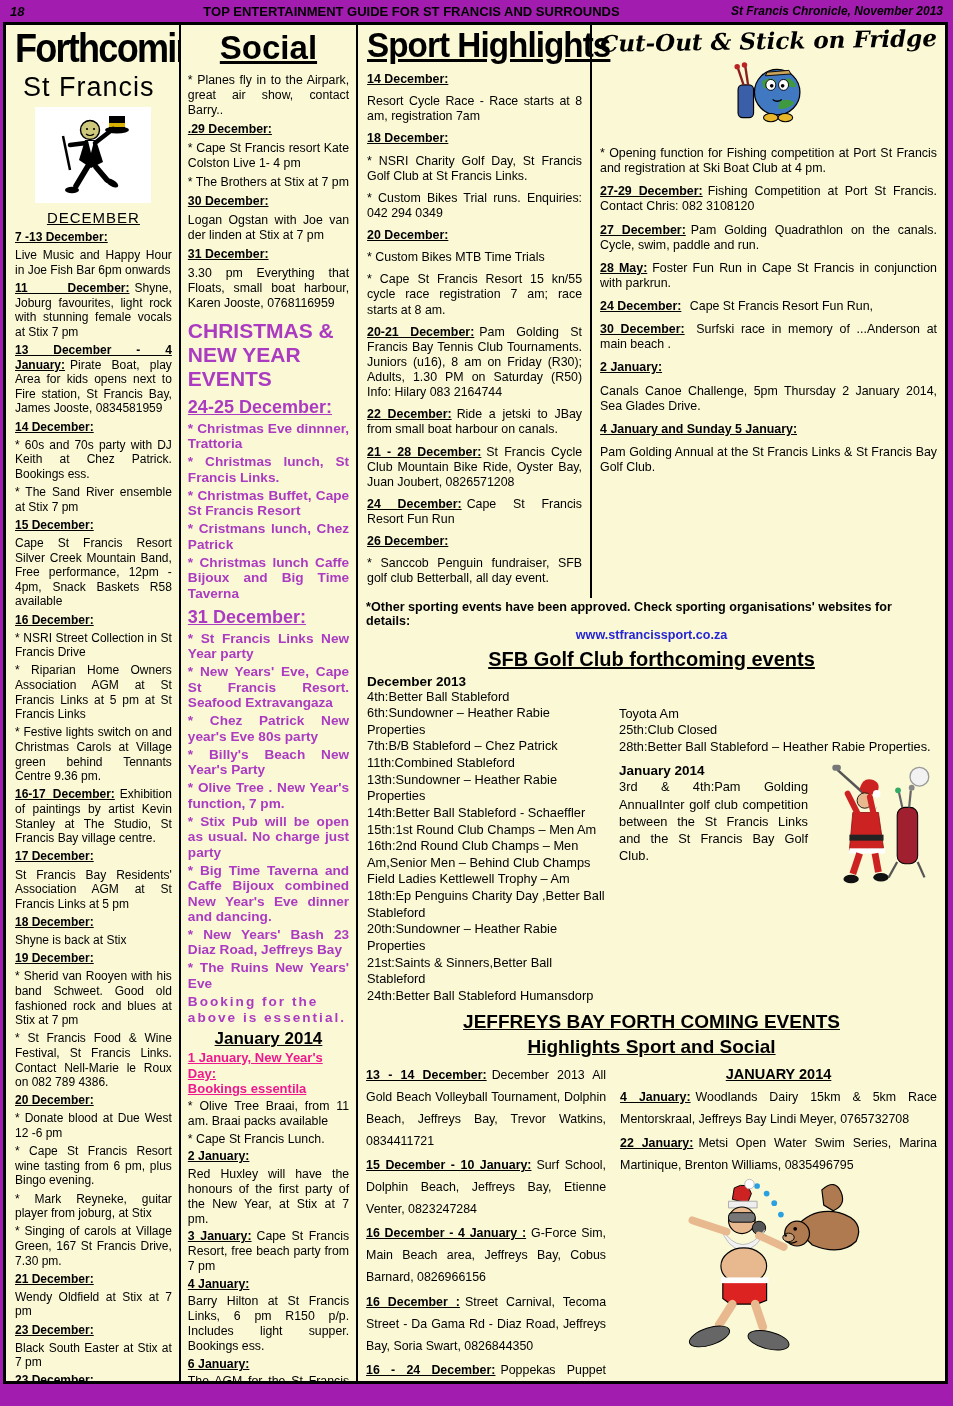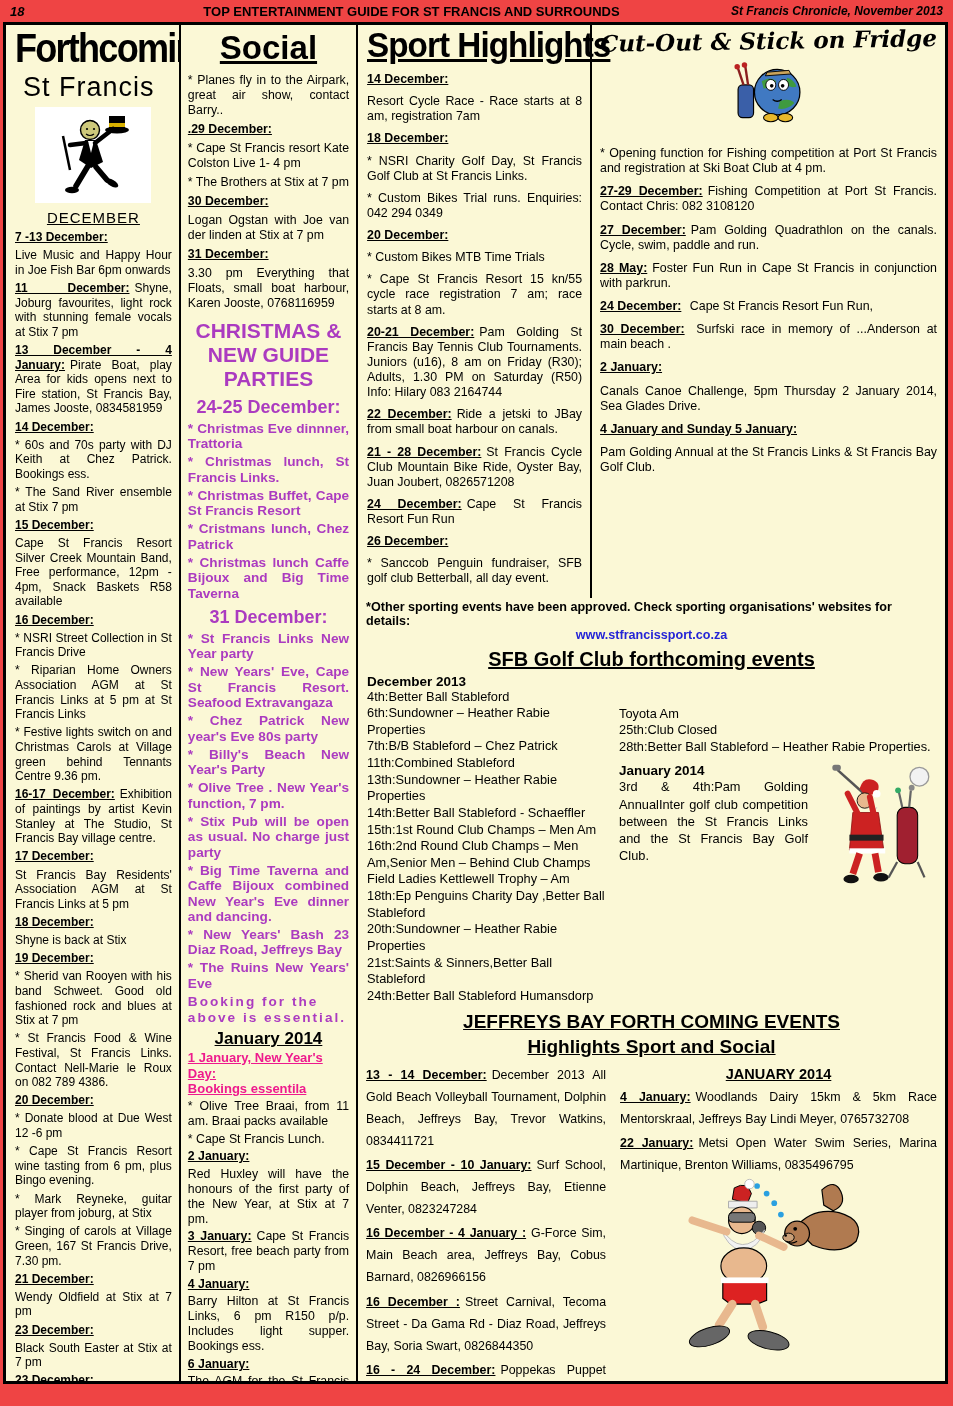--- a/index.html
+++ b/index.html
@@ -1,19 +1,19 @@
 <!DOCTYPE html>
 <html><head>
 <meta charset="utf-8">
 <style>
   * { margin:0; padding:0; box-sizing:border-box; }
   html,body { background:#fff; }
   .page {
     position:relative; width:953px; height:1406px; overflow:hidden;
-    background:#ef4444; font-family:"Liberation Sans", sans-serif; color:#000;
+    background:#a21caf; font-family:"Liberation Sans", sans-serif; color:#000;
   }
   
   .hdr { position:absolute; top:0; left:0; right:0; height:22px; display:flex; align-items:center; padding:0 10px; }
   .hdr .pageno { font-size:13px; font-weight:bold; font-style:italic; width:120px; }
   .hdr .hcenter { flex:1; text-align:center; font-size:13px; font-weight:bold; }
   .hdr .hright { width:250px; text-align:right; font-size:12px; font-weight:bold; font-style:italic; }
 
   .main {
     position:absolute; top:22px; left:3px; width:945px; height:1362px;
     background:#FBF8D6; border:3px solid #000; display:flex; overflow:hidden;
@@ -33,23 +33,23 @@
   
   .t-forth { font-size:41px; font-weight:bold; letter-spacing:-2px; transform:scaleX(.88); transform-origin:left center; white-space:nowrap; line-height:1.05; }
   .t-stf { font-size:27px; margin:2px 0 0 8px; letter-spacing:1px; }
   .figure-box { width:116px; height:96px; background:#fff; margin:4px auto 2px auto; display:flex; align-items:center; justify-content:center; }
   .month-h { text-align:center; font-size:15px; text-decoration:underline; letter-spacing:1px; margin:6px 0 4px 0; }
   .c1 .it { font-size:12px; margin:3.5px 0; }
 
   
   .t-social { text-align:center; font-size:33px; font-weight:bold; text-decoration:underline; margin:2px 0 6px 0; }
   .c2 .it { font-size:12.3px; margin:4px 0; }
-  .parties-h { text-align:center; font-weight:bold; font-size:21px; line-height:1.15; margin-top:8px; }
+  .parties-h { text-align:left; font-weight:bold; font-size:21px; line-height:1.15; margin-top:8px; }
   .m { color:var(--mag); }
-  .sub-h { text-align:center; font-weight:bold; font-size:18px; margin:6px 0 2px 0; }
+  .sub-h { text-align:left; font-weight:bold; font-size:18px; text-decoration:underline; margin:6px 0 2px 0; }
   .plist .it { font-weight:bold; font-size:13.6px; margin:2.5px 0; line-height:1.14; }
   .booking-note { font-weight:bold; font-size:13.6px; letter-spacing:2px; line-height:1.15; }
   .jan-h { text-align:center; font-size:17px; font-weight:bold; text-decoration:underline; margin:4px 0 1px 0; }
   .pink-line { font-weight:bold; font-size:13px; text-decoration:underline; color:var(--pink); line-height:1.2; }
   .janlist .it { font-size:12.3px; margin:2.5px 0; }
 
   
   .t-sport { font-size:35px; font-weight:bold; text-decoration:underline; letter-spacing:-1px; white-space:nowrap; margin:0 0 6px 0; transform:scaleX(.95); transform-origin:left center; }
   .sport-col .it { font-size:12.4px; margin:7px 0; }
   
@@ -204,21 +204,21 @@
 
           <p class="it"><span> Logan Ogstan with Joe van der linden at Stix at 7 pm</span></p>
 
           <p class="it"><span class="date">31 December:</span></p>
 
           <p class="it"><span>3.30 pm Everything that Floats, small boat harbour, Karen Jooste, 0768116959</span></p>
         </div>
 
       <div class="parties-h m">
         <div>CHRISTMAS &amp;</div>
-        <div>NEW GUIDE PARTIES</div>
+        <div>NEW YEAR EVENTS</div>
       </div>
       <div class="sub-h m">24-25 December:</div>
       <div class="list plist m">
 
           <p class="it"><span>* Christmas Eve dinnner, Trattoria</span></p>
 
           <p class="it"><span>* Christmas lunch, St Francis Links.</span></p>
 
           <p class="it"><span>* Christmas Buffet, Cape St Francis Resort</span></p>
 

